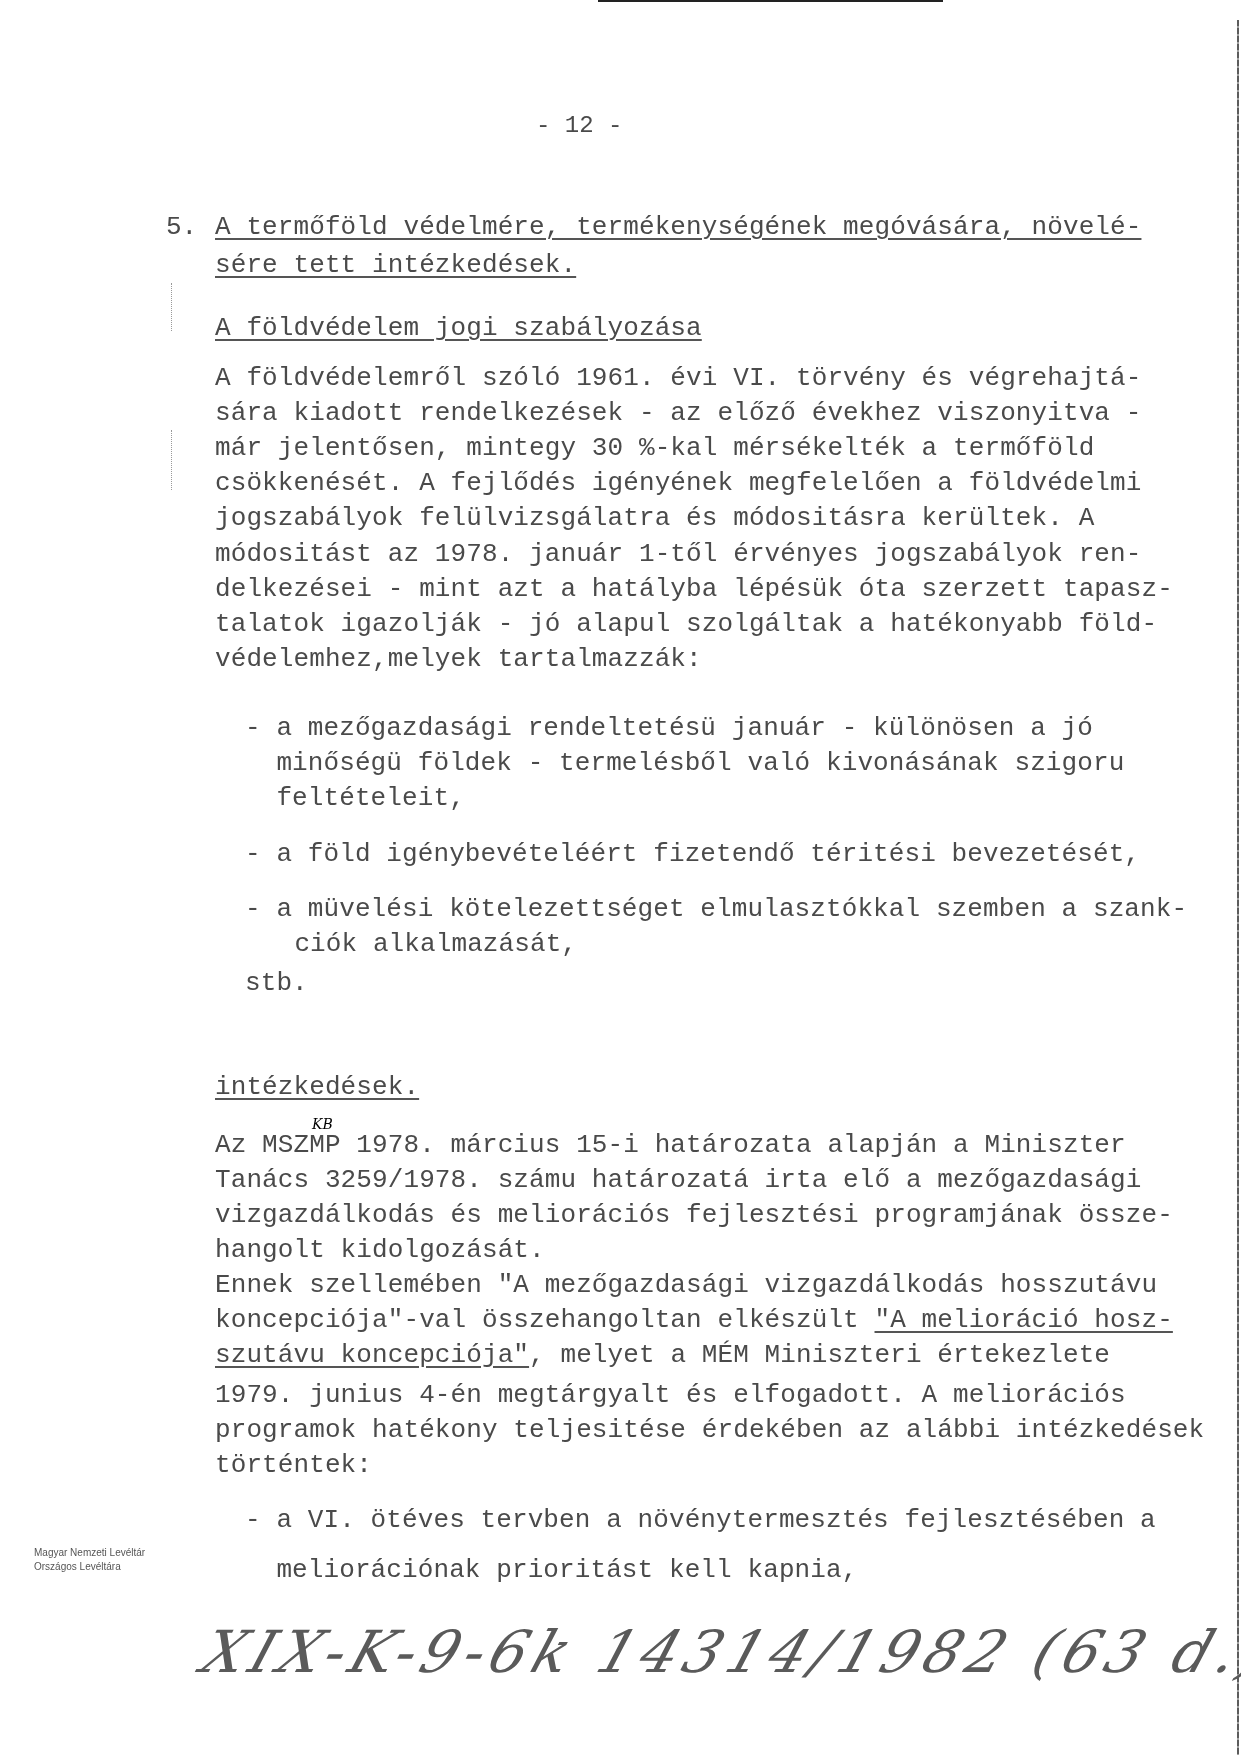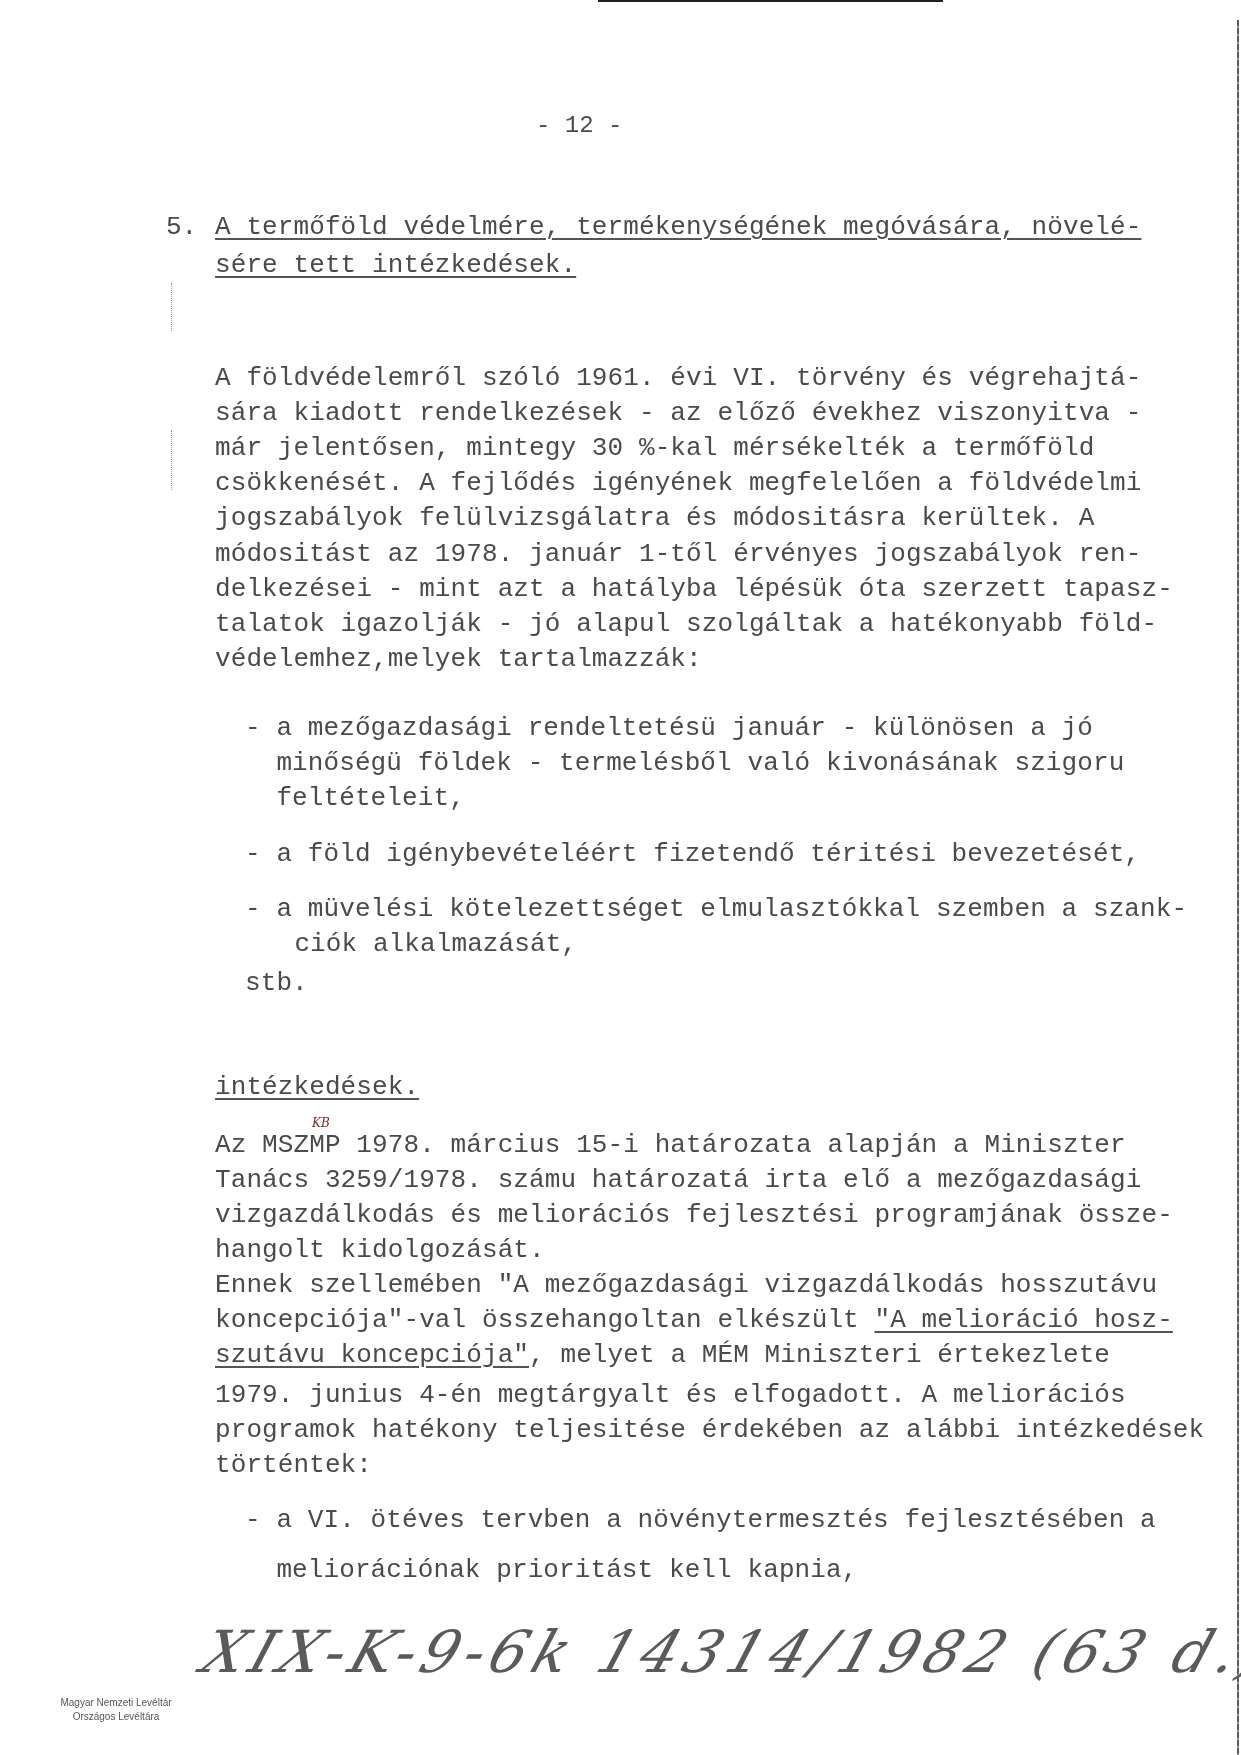--- a/index.html
+++ b/index.html
@@ -11,42 +11,43 @@
   }
   .page { position: absolute; left: 0; top: 0; width: 1241px; height: 1458px; }
   .top-rule { position: absolute; top: 0; left: 598px; width: 345px; height: 2px; background: #222; }
   .right-rule { position: absolute; top: 20px; right: 2px; width: 2px; height: 1735px;
     background: repeating-linear-gradient(to bottom, #333 0 6px, #888 6px 8px); opacity: .8; }
   .margin-dots { position: absolute; left: 171px; width: 0; border-left: 1px dotted #999; }
   .line { position: absolute; white-space: pre; font-size: 26px; line-height: 30px; letter-spacing: 0.1px; }
   .ul { text-decoration: underline; text-decoration-style: solid; text-decoration-color: #555; text-underline-offset: 4px; text-decoration-thickness: 2px; }
   .pagenum { position: absolute; top: 112px; left: 536px; font-size: 24px; }
   .section-num { position: absolute; left: 166px; top: 212px; font-size: 26px; }
-  .stamp { position: absolute; left: 34px; top: 1696px; width: 164px; text-align: center;
+  .stamp { position: absolute; left: 34px; top: 1546px; width: 164px; 
     font-family: "Liberation Sans", sans-serif; font-size: 10px; line-height: 14px; color: #555; }
   .handwriting { position: absolute; left: 205px; top: 1618px;
     font-family: "DejaVu Serif", serif; font-style: italic; font-size: 58px; color: #5a5a5a;
     transform: skewX(-18deg); letter-spacing: 6px; white-space: pre; }
-  .annot { position: absolute; left: 312px; top: 1116px; font-family: "DejaVu Serif", serif; font-style: italic; font-size: 12px; color: #7f1d1d; }
+  .annot { position: absolute; left: 312px; top: 1116px; font-family: "DejaVu Serif", serif; font-style: italic; font-size: 14px; color: #000000; }
 </style>
 </head>
 <body>
 
 <div class="page">
   <div class="top-rule"></div>
   <div class="right-rule"></div>
   <div class="margin-dots" style="top:283px;height:48px"></div>
   <div class="margin-dots" style="top:430px;height:60px"></div>
 
   <div class="pagenum">- 12 -</div>
 
   <div class="section-num">5.</div>
   <div class="line ul" style="left:215px;top:250px">sére tett intézkedések.</div>
   <div class="line ul" style="left:215px;top:212px">A termőföld védelmére, termékenységének megóvására, növelé-</div>
 
+  <div class="line ul" style="left:215px;top:313px">A földvédelem jogi szabályozása</div>
 
   <div>
     <div class="line" style="left:215px;top:363px">A földvédelemről szóló 1961. évi VI. törvény és végrehajtá-</div>
     <div class="line" style="left:215px;top:398px">sára kiadott rendelkezések - az előző évekhez viszonyitva -</div>
     <div class="line" style="left:215px;top:433px">már jelentősen, mintegy 30 %-kal mérsékelték a termőföld</div>
     <div class="line" style="left:215px;top:468px">csökkenését. A fejlődés igényének megfelelően a földvédelmi</div>
     <div class="line" style="left:215px;top:503px">jogszabályok felülvizsgálatra és módositásra kerültek. A</div>
     <div class="line" style="left:215px;top:539px">módositást az 1978. január 1-től érvényes jogszabályok ren-</div>
     <div class="line" style="left:215px;top:574px">delkezései - mint azt a hatályba lépésük óta szerzett tapasz-</div>
     <div class="line" style="left:215px;top:609px">talatok igazolják - jó alapul szolgáltak a hatékonyabb föld-</div>

